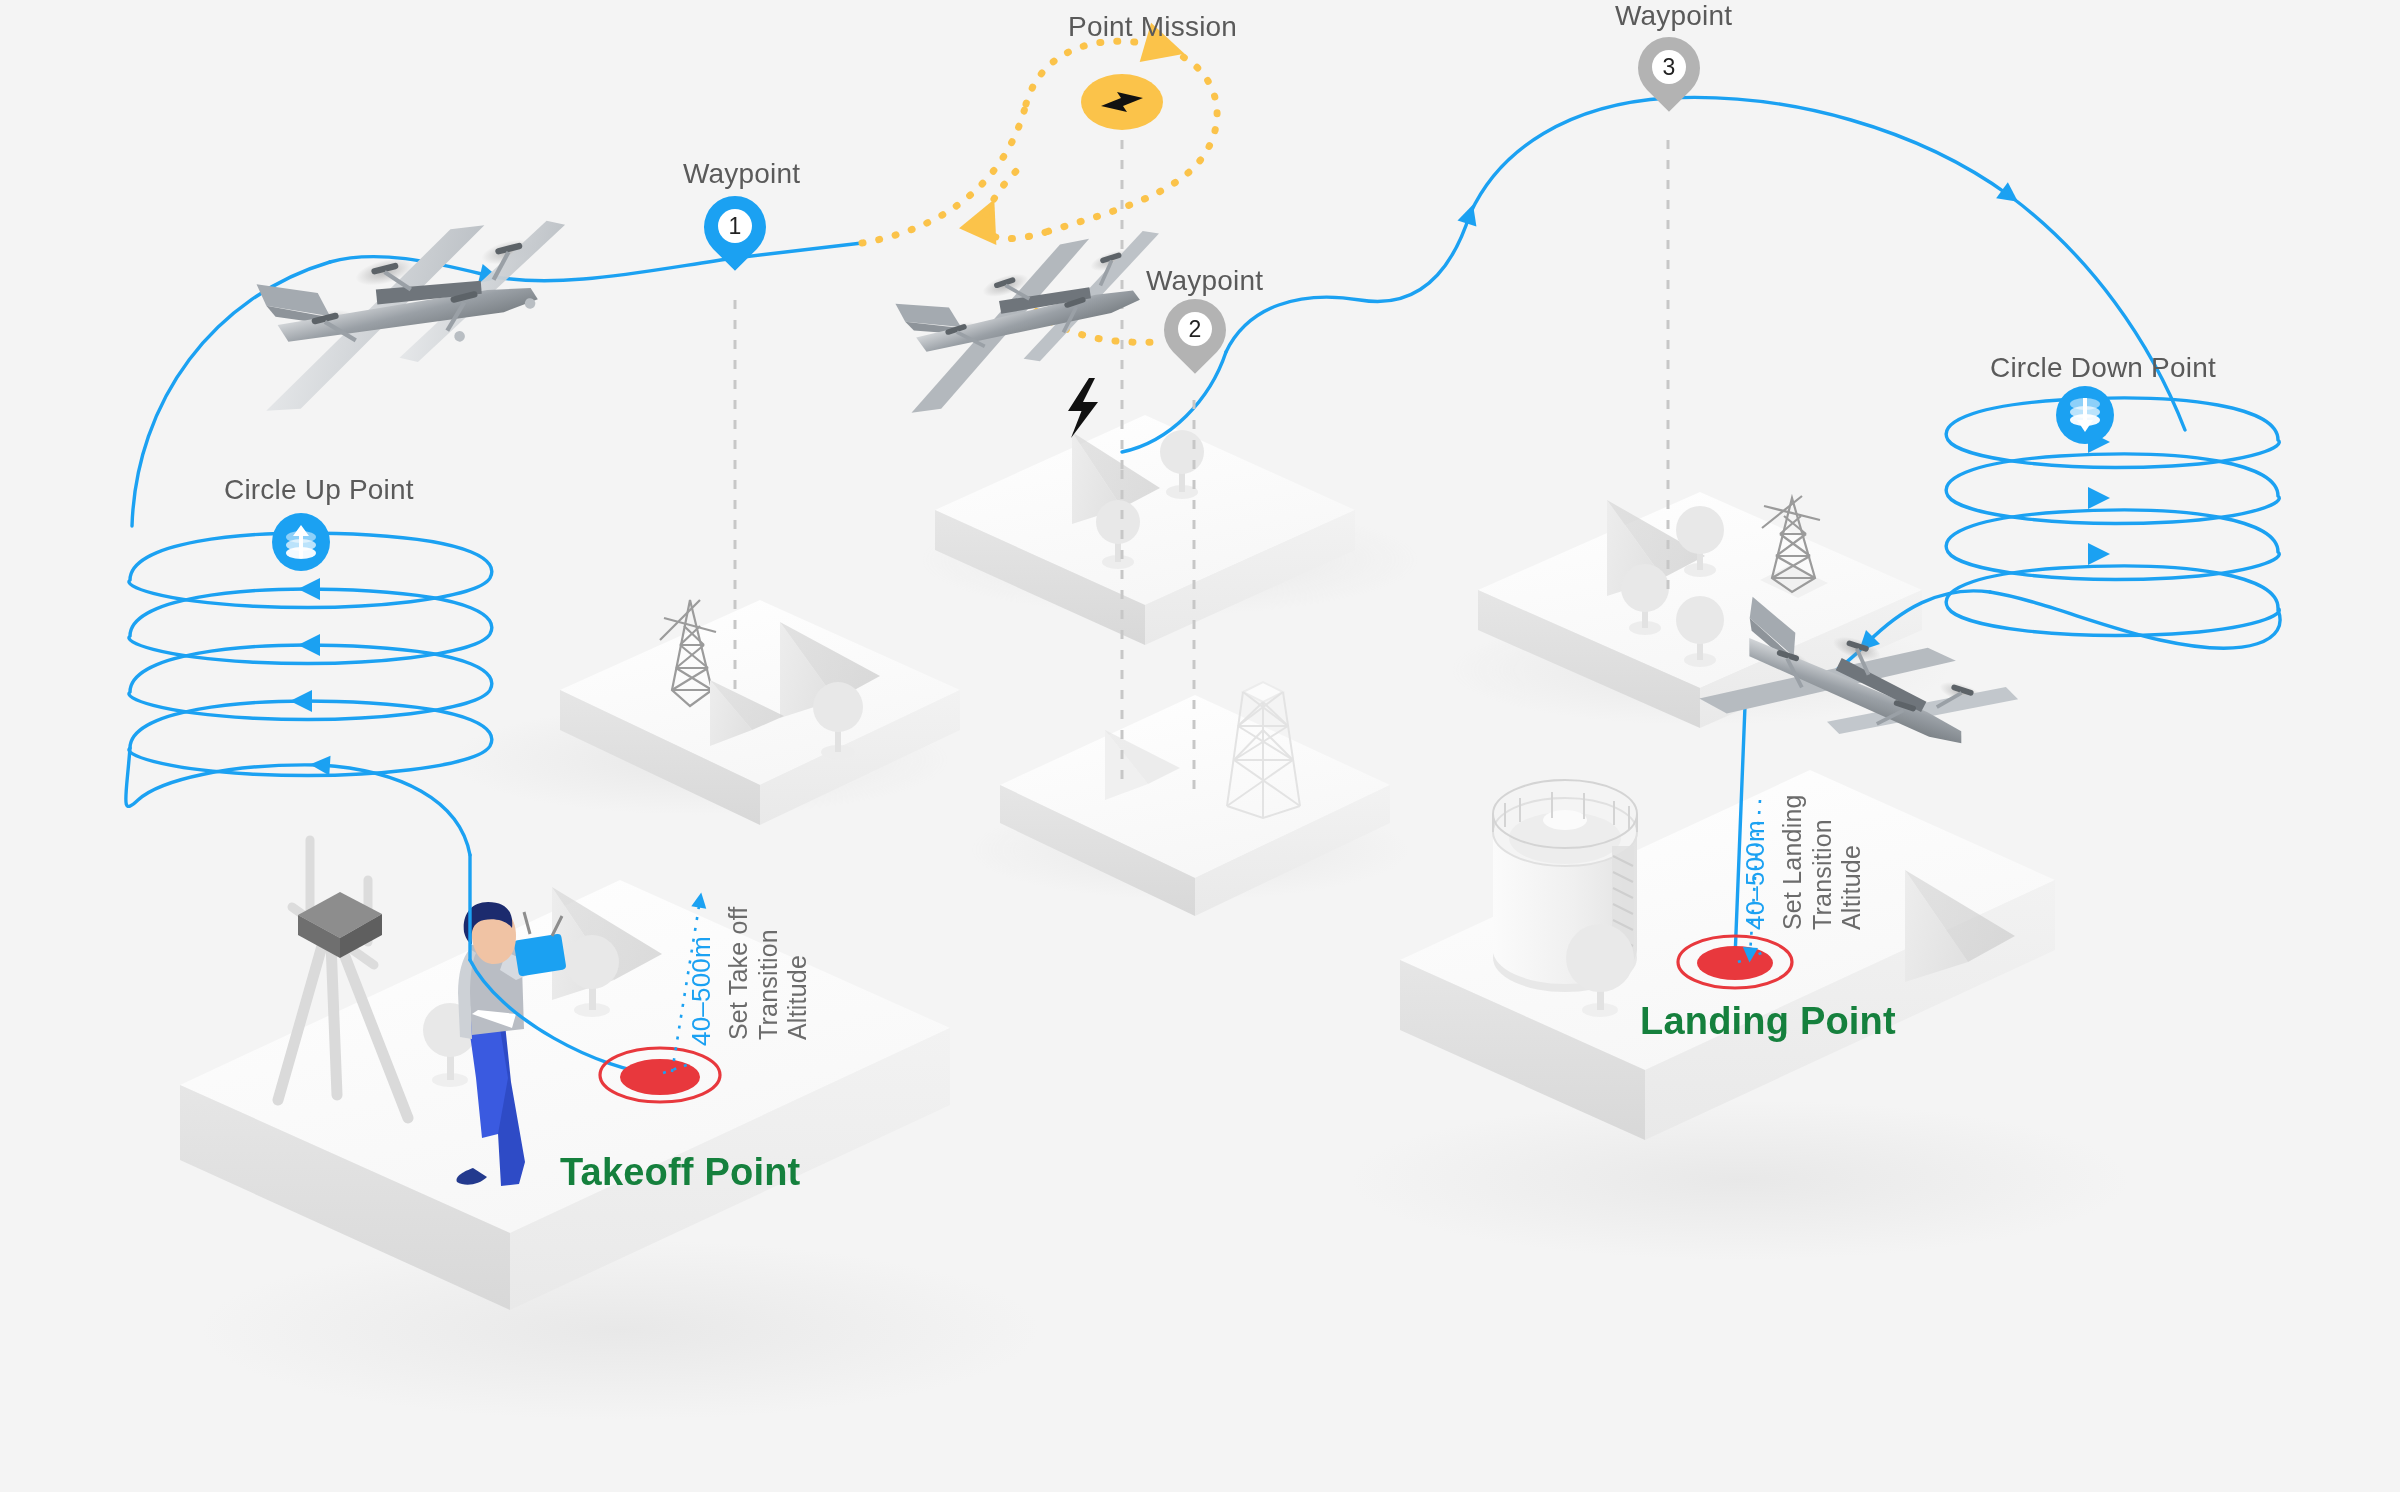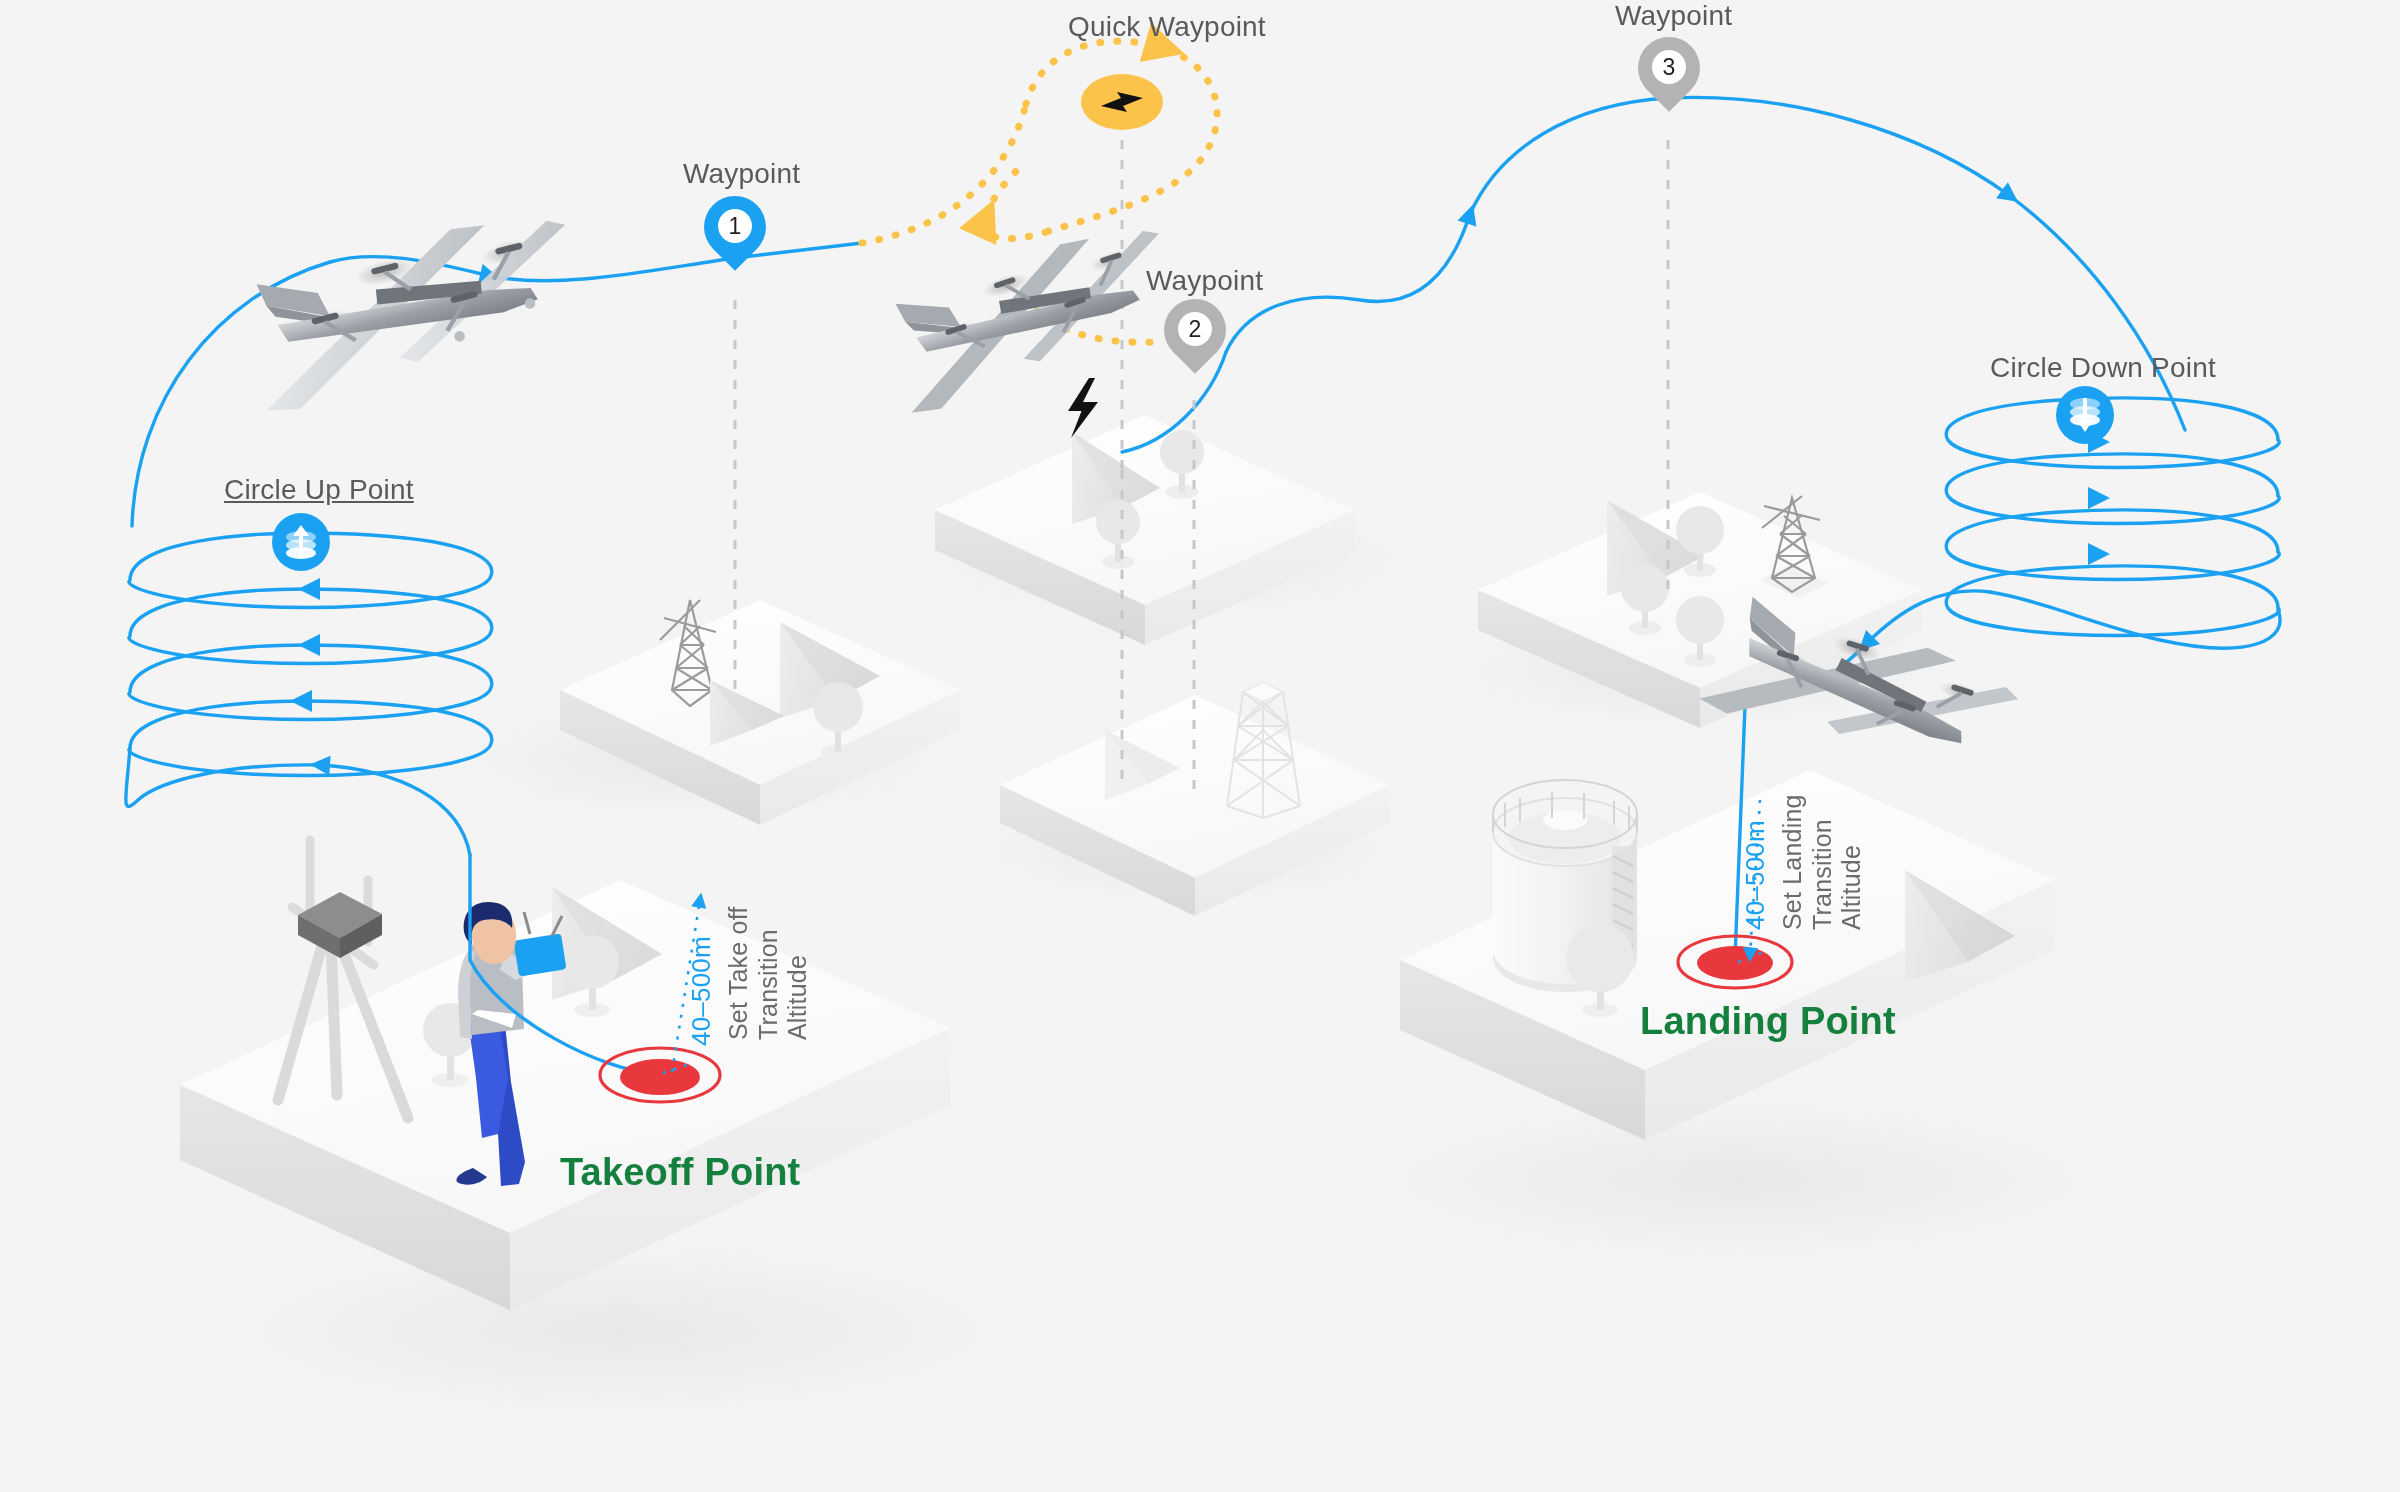--- a/index.html
+++ b/index.html
@@ -523,28 +523,28 @@
     <div class="body"></div>
     <div class="num">2</div>
   </div>
 
   <div class="lbl" style="left:1615px; top:0px;">Waypoint</div>
   <div class="pin grey" style="left:1638px; top:37px;">
     <div class="body"></div>
     <div class="num">3</div>
   </div>
 
-  <div class="lbl" style="left:1068px; top:11px;">Quick Waypoint</div>
+  <div class="lbl" style="left:1068px; top:11px;">Point Mission</div>
   <div class="qm" style="left:1081px; top:74px;">
     <svg width="46" height="26" viewBox="0 0 46 26">
       <path d="M2,17 L22,9 L18,3 L44,9 L24,17 L28,23 z" fill="#111"></path>
     </svg>
   </div>
 
-  <div class="lbl" style="left:224px; top:474px;text-decoration:underline;">Circle Up Point</div>
+  <div class="lbl" style="left:224px; top:474px;">Circle Up Point</div>
   <div class="cmark" style="left:272px; top:513px;">
     <svg width="58" height="58" viewBox="0 0 58 58">
       <ellipse cx="29" cy="40" rx="15" ry="6" fill="#ffffff" opacity="0.95"></ellipse>
       <ellipse cx="29" cy="32" rx="15" ry="6" fill="#ffffff" opacity="0.7"></ellipse>
       <ellipse cx="29" cy="24" rx="15" ry="6" fill="#ffffff" opacity="0.5"></ellipse>
       <path d="M29,12 L37,23 L31,23 L31,45 L27,45 L27,23 L21,23 z" fill="#ffffff"></path>
     </svg>
   </div>
 
   <div class="lbl" style="left:1990px; top:352px;">Circle Down Point</div>

